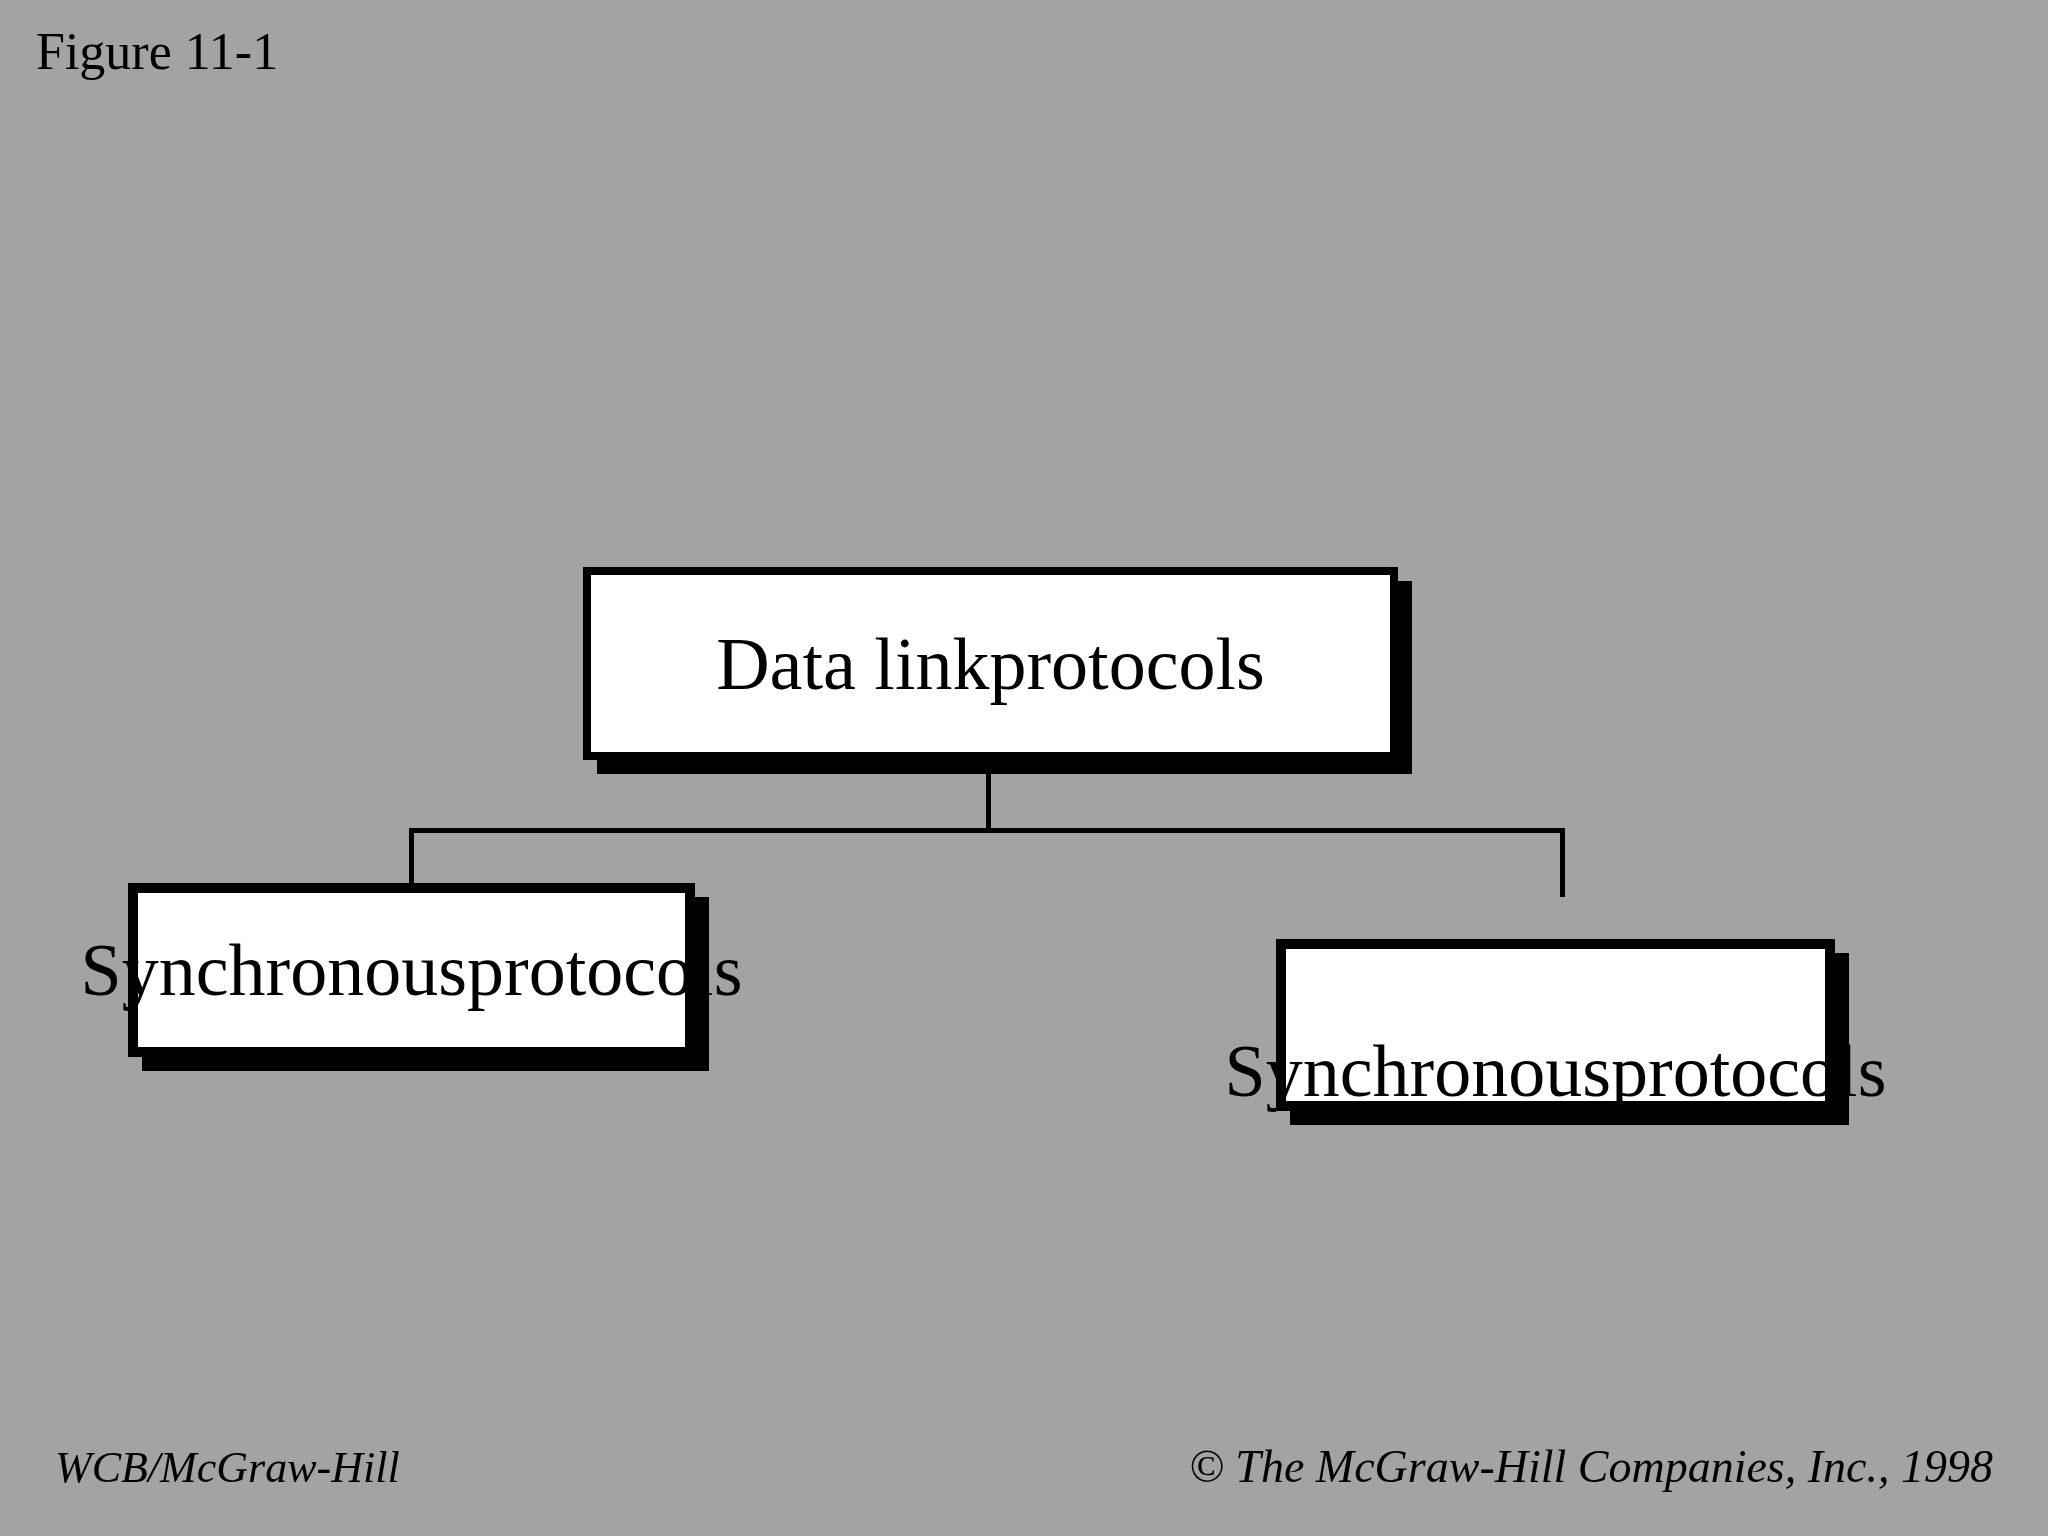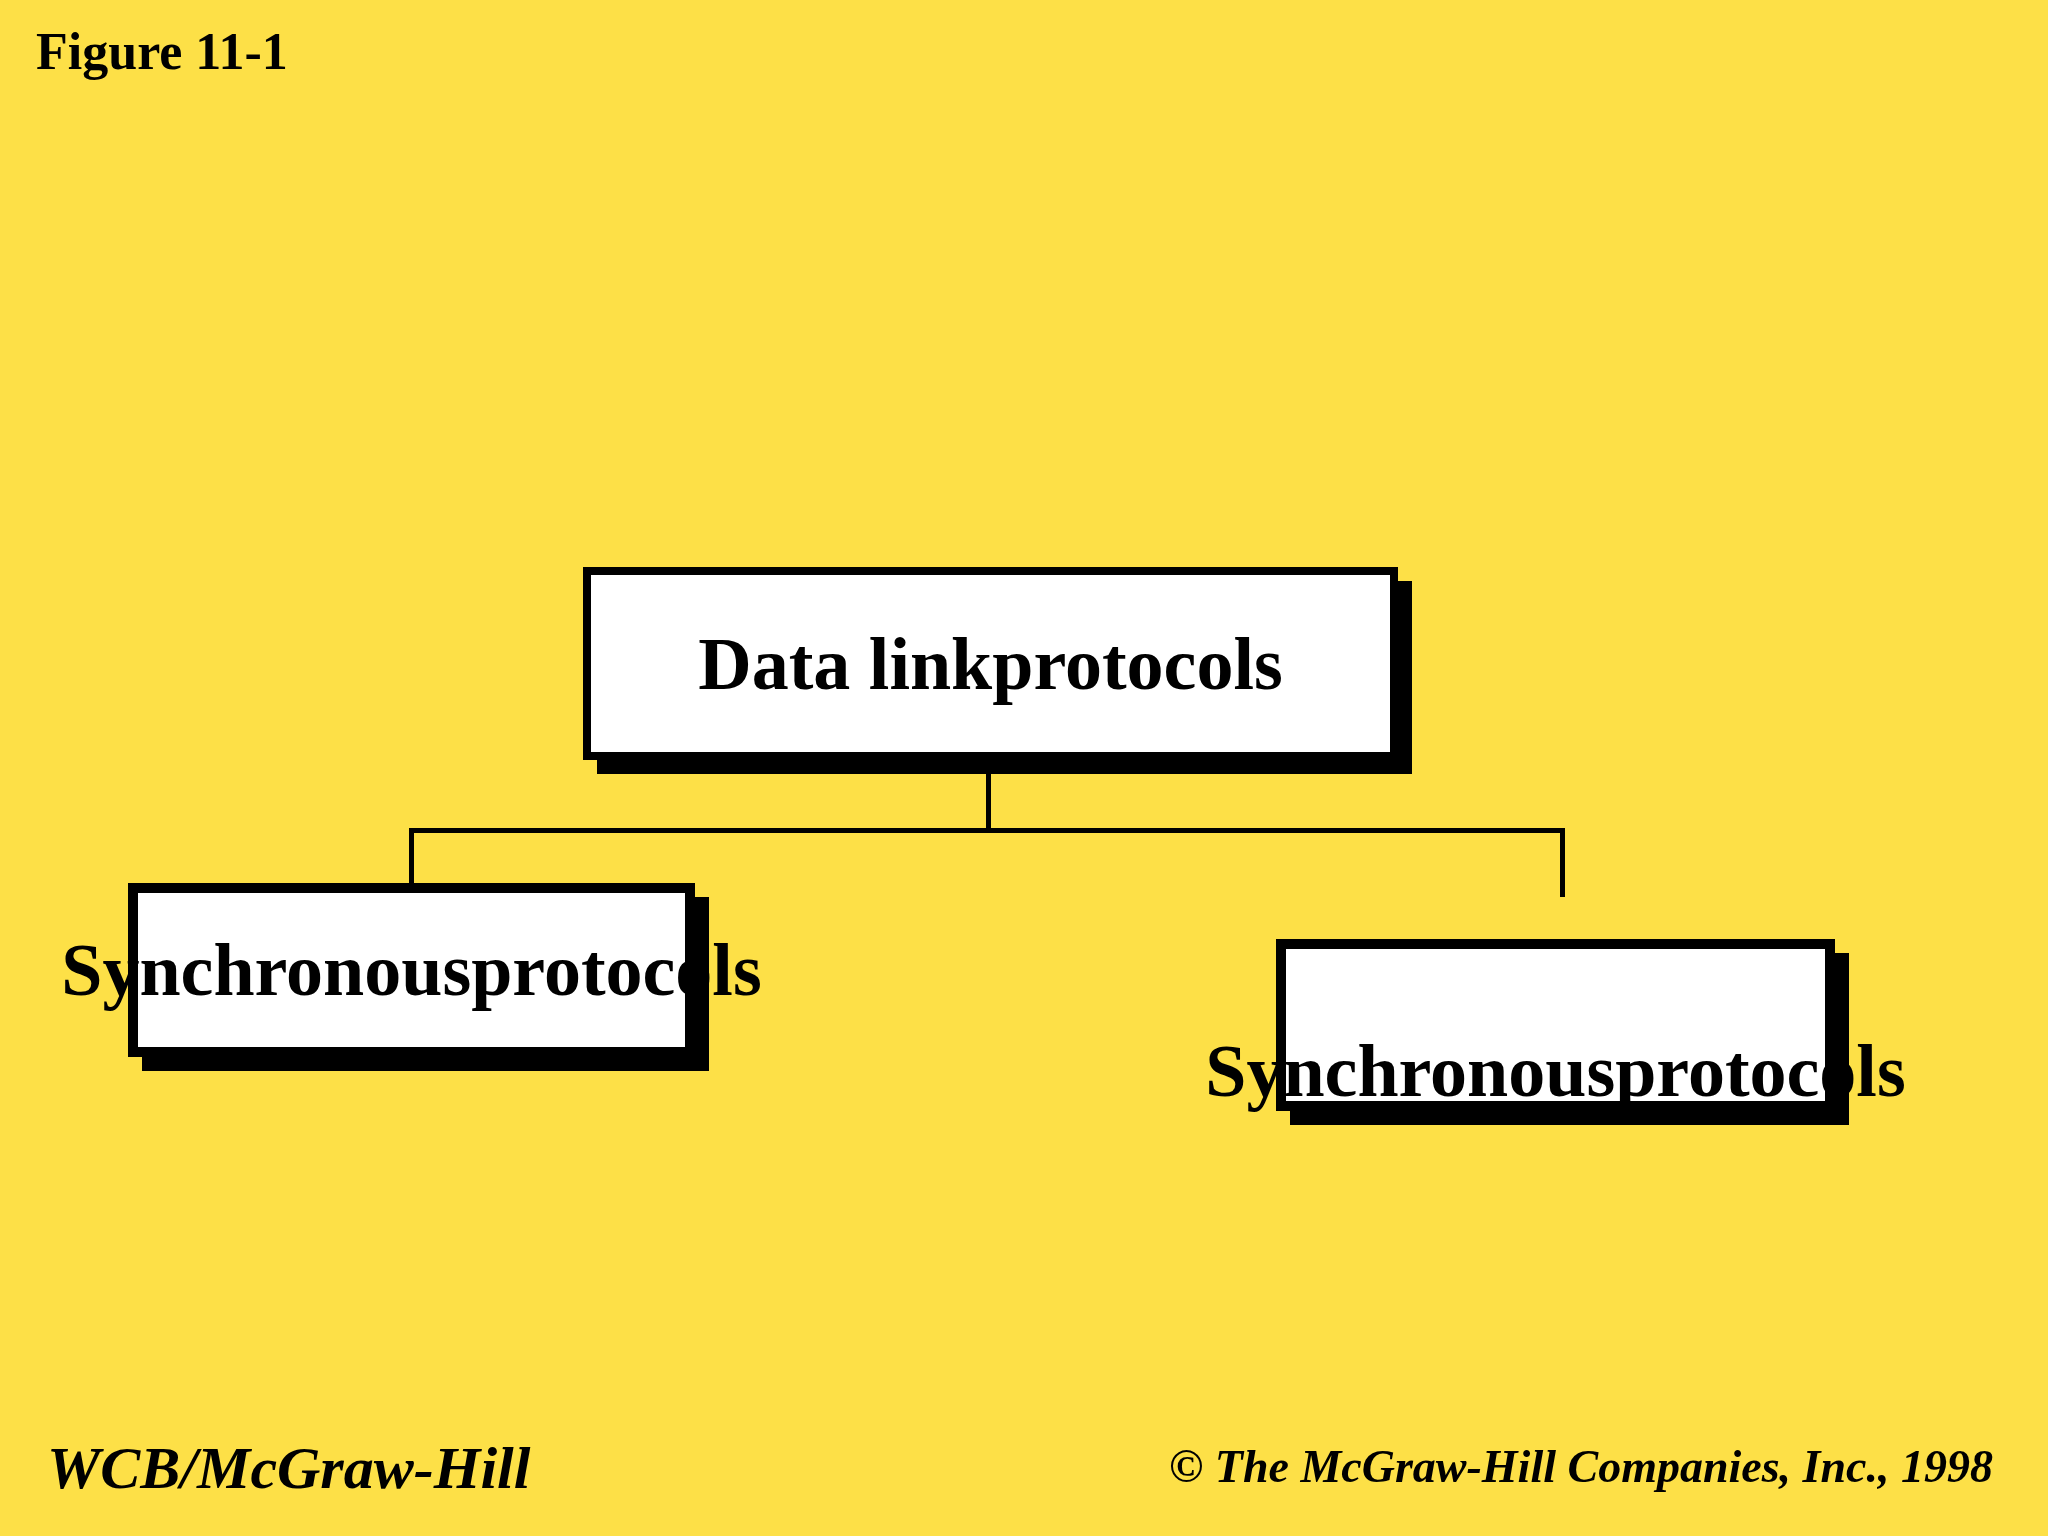--- a/index.html
+++ b/index.html
@@ -4,25 +4,24 @@
 <style>
   html, body {
     margin: 0;
     padding: 0;
     background: #ffffff;
   }
   #page {
     position: relative;
     width: 2048px;
     height: 1536px;
-    background: #fde047;
+    background: #a3a3a3;
     font-family: "Liberation Serif", "DejaVu Serif", serif;
     color: #000000;
     overflow: hidden;
-    font-weight: bold;
   }
   .figure-label {
     position: absolute;
     left: 36px;
     top: 22px;
     font-size: 52px;
     line-height: 60px;
     color: #000000;
     white-space: nowrap;
   }
@@ -90,23 +89,23 @@
     height: 57px;
   }
   #connector-right-drop {
     left: 1560px;
     top: 828px;
     width: 5px;
     height: 69px;
   }
   .footer-left {
     position: absolute;
-    left: 47px;
+    left: 55px;
     top: 1442px;
-    font-size: 60px;
+    font-size: 44px;
     line-height: 52px;
     font-style: italic;
     white-space: nowrap;
   }
   .footer-right {
     position: absolute;
     right: 55px;
     top: 1440px;
     font-size: 46px;
     line-height: 54px;

